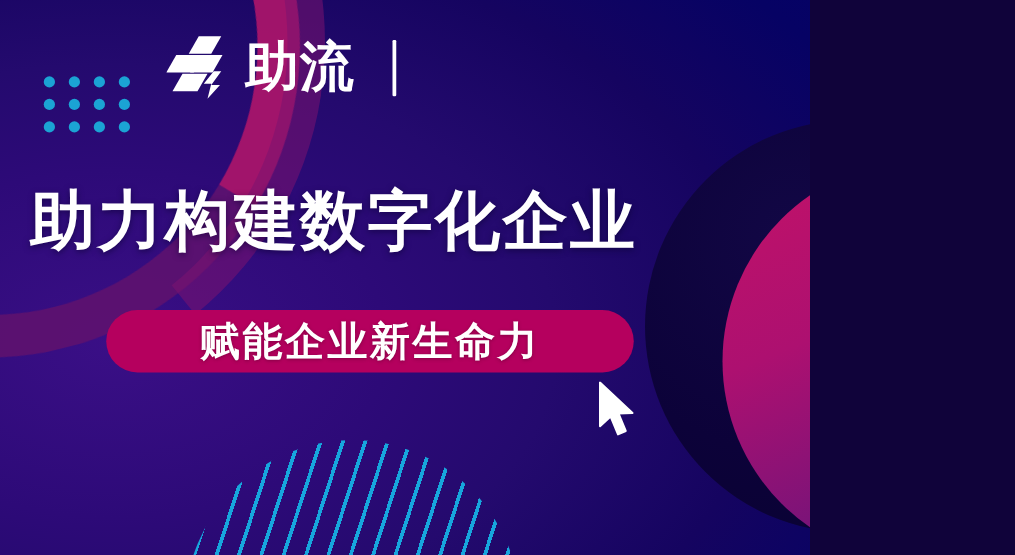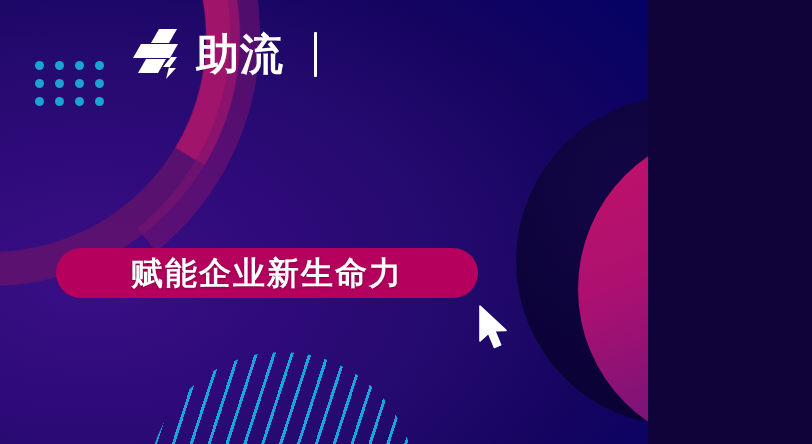--- a/index.html
+++ b/index.html
@@ -148,21 +148,21 @@
     font-weight: bold;
     letter-spacing: 2px;
     white-space: nowrap;
     line-height: 1.12;
     text-shadow: 0 2px 5px rgba(10,0,45,.55);
   }
 
   
   .pill {
     position: absolute;
-    left: 56px;
+    left: 85px;
     top: 248px;
     width: 422px;
     height: 50px;
     border-radius: 25px;
     background: #b5005e;
     display: flex;
     align-items: center;
     justify-content: center;
   }
   .pill span {
@@ -220,20 +220,21 @@
           <polygon points="27,17 45,17 37,31 19,31"></polygon>
           <polygon points="13,32 33,32 25,46 5,46"></polygon>
           <polygon points="38,30 44,30 36,41 43,41 33,52 36,40 30,40"></polygon>
         </g>
       </svg>
     </span>
     <span class="logo-word">助流</span>
     <span class="divider"></span>
   </div>
 
+  <div class="headline">助力构建数字化企业</div>
 
   <div class="pill">
     <span>赋能企业新生命力</span>
   </div>
 
   <span class="cursor">
     <svg width="34" height="48" viewBox="0 0 34 48" xmlns="http://www.w3.org/2000/svg">
       <path d="M2 1 L2 36 L10.5 28.2 L16.4 42.5 L22.6 39.8 L16.8 25.8 L28 25.4 Z" fill="#ffffff" stroke="#ffffff" stroke-width="1.6" stroke-linejoin="round"></path>
     </svg>
   </span>

